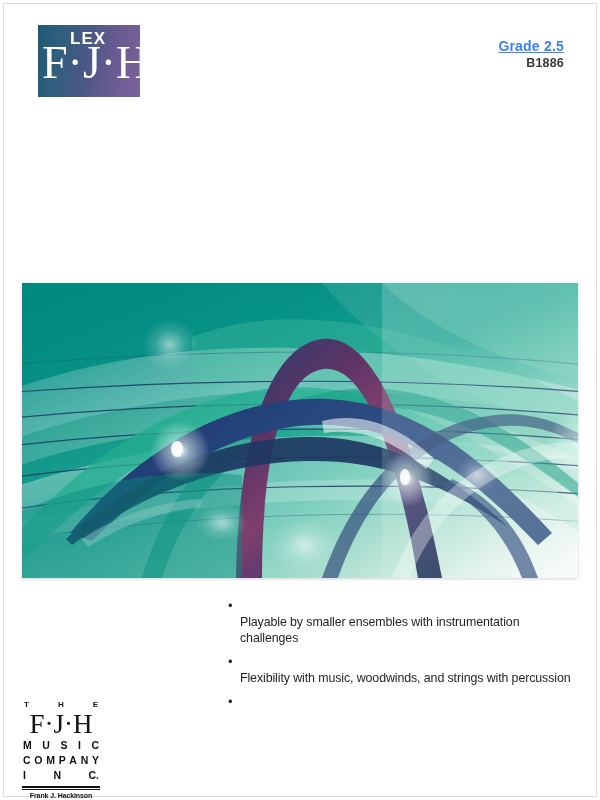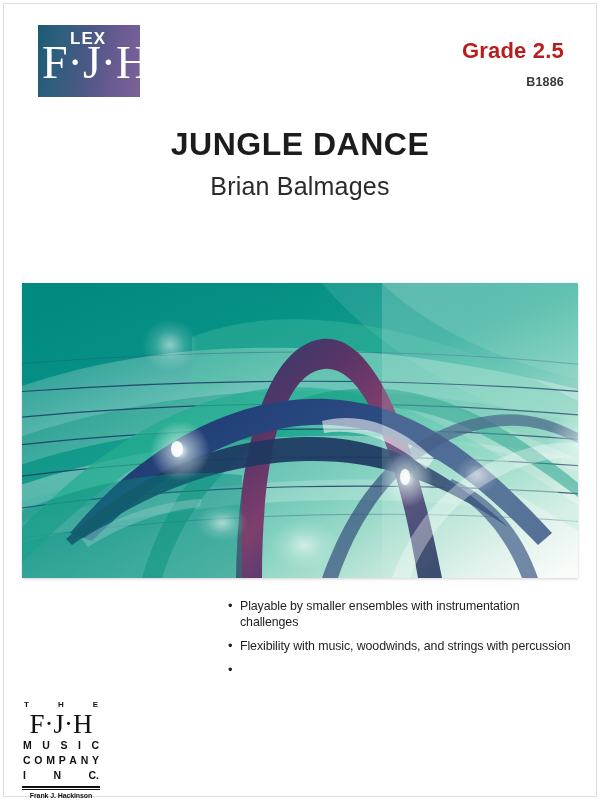--- a/index.html
+++ b/index.html
@@ -62,30 +62,31 @@
   }
 
   
   #grade-block {
     position: absolute;
     right: 36px;
     top: 38px;
     text-align: right;
   }
   #grade-block .grade {
-    font-size: 22px;
-    font-weight: bold;
-    color: #b91c1c;
+    font-size: 14px;
+    font-weight: bold;
+    color: #3b82f6;
     letter-spacing: 0.2px;
+    text-decoration: underline;
   }
   #grade-block .catalog {
     font-size: 12.5px;
     font-weight: bold;
     color: #3a3a3a;
-    margin-top: 11px;
+    margin-top: 2px;
     letter-spacing: 0.2px;
   }
 
   
   #title-block {
     position: absolute;
     left: 0;
     top: 126px;
     width: 600px;
     text-align: center;
@@ -133,20 +134,21 @@
     font-size: 13px;
     line-height: 16px;
     width: 12px;
     flex: 0 0 12px;
   }
   #features .feature-text {
     font-size: 12.4px;
     line-height: 16px;
     color: #1f1f1f;
     letter-spacing: -0.1px;
+    margin-top: 16px;
   }
 
   
   #publisher {
     position: absolute;
     left: 22px;
     top: 700px;
     width: 78px;
     color: #111111;
   }
@@ -204,24 +206,20 @@
   <div id="flex-logo">
     <span class="lex">LEX</span>
     <span class="fjh">F·J·H</span>
   </div>
 
   <div id="grade-block">
     <div class="grade">Grade 2.5</div>
     <div class="catalog">B1886</div>
   </div>
 
-  <div id="title-block">
-    <div id="work-title">JUNGLE DANCE</div>
-    <div id="composer">Brian Balmages</div>
-  </div>
 
   <div id="artwork">
     <svg width="556" height="295" viewBox="0 0 556 295" xmlns="http://www.w3.org/2000/svg">
       <defs>
         <linearGradient id="bgGrad" x1="0" y1="0.15" x2="1" y2="0.95">
           <stop offset="0%" stop-color="#058d84"></stop>
           <stop offset="26%" stop-color="#0a9287"></stop>
           <stop offset="46%" stop-color="#16a58f"></stop>
           <stop offset="62%" stop-color="#56c3a8"></stop>
           <stop offset="78%" stop-color="#a8ddcb"></stop>

